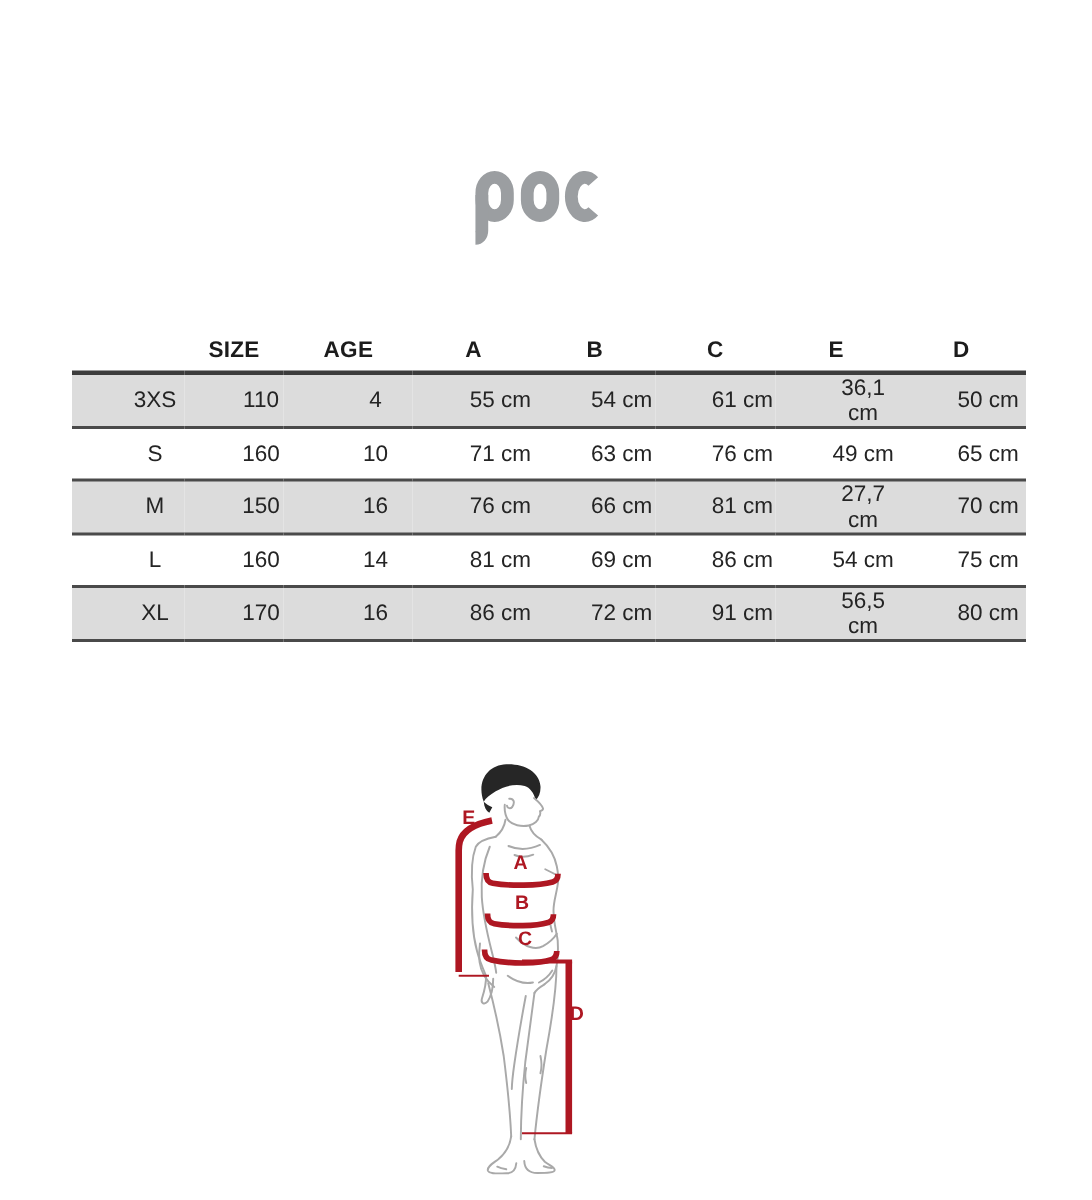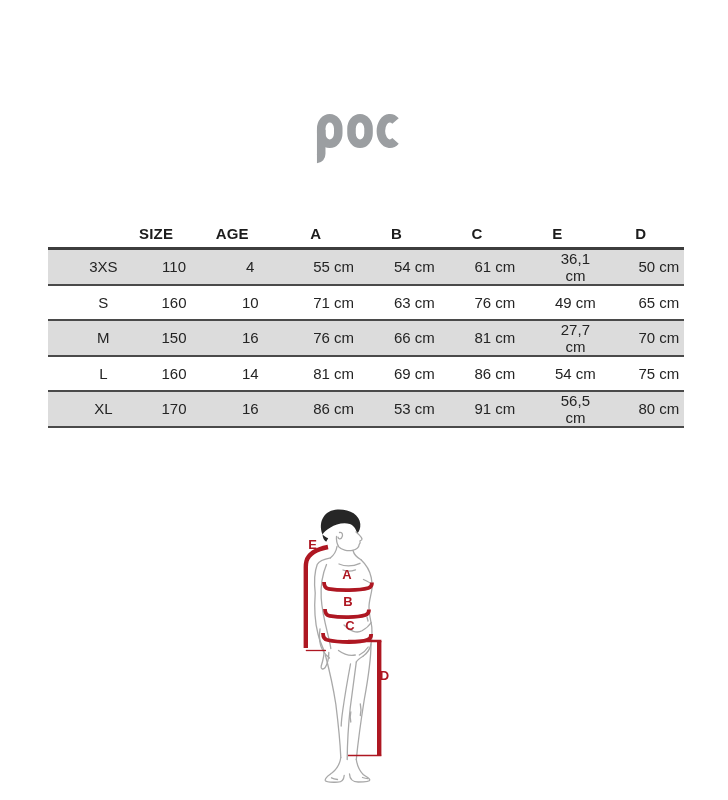--- a/index.html
+++ b/index.html
@@ -109,21 +109,21 @@
             <td>69 cm</td>
             <td>86 cm</td>
             <td>54 cm</td>
             <td>75 cm</td>
           </tr>
           <tr class="shaded">
             <td>XL</td>
             <td>170</td>
             <td>16</td>
             <td>86 cm</td>
-            <td>53 cm</td>
+            <td>72 cm</td>
             <td>91 cm</td>
             <td>56,5 cm</td>
             <td>80 cm</td>
           </tr>
         </tbody>
     </table>
   </div>
 
   <div class="figure-wrap">
     <svg width="165" height="300" viewBox="0 0 165 300" role="img">

